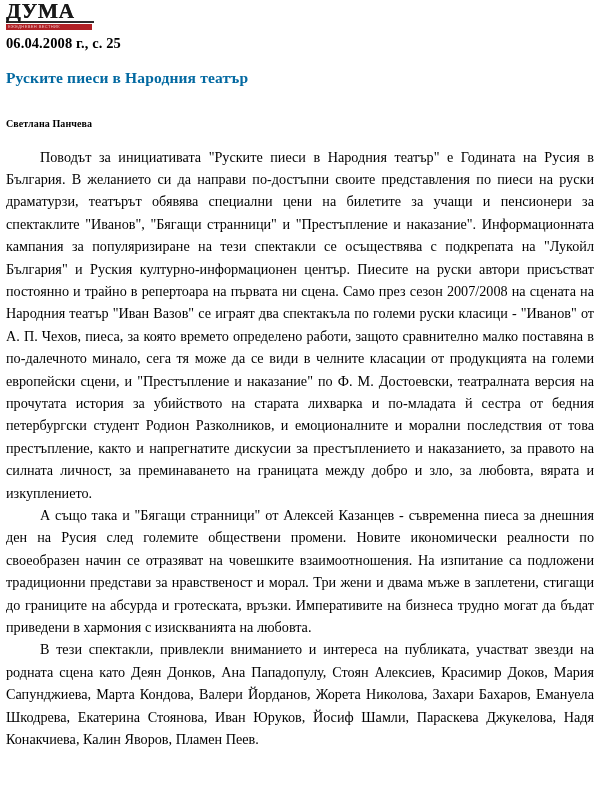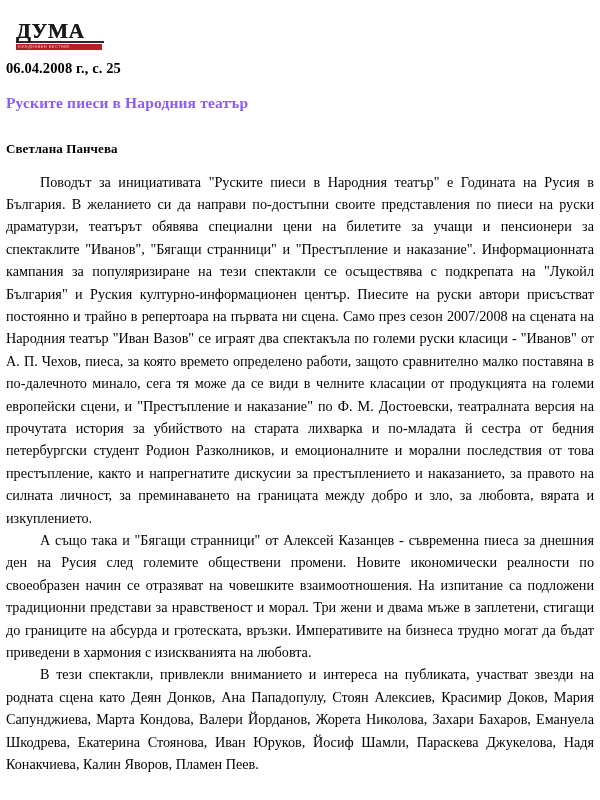--- a/index.html
+++ b/index.html
@@ -22,22 +22,22 @@
     width: 600px;
     height: 800px;
     box-sizing: border-box;
     padding: 0 6px;
   }
 
   
   .masthead {
     position: relative;
     width: 92px;
-    margin: 10px;
-    padding-top: 11px;
+    margin: 0;
+    padding-top: 1px;
   }
   .masthead-word {
     font-family: "Liberation Serif", "DejaVu Serif", serif;
     font-weight: bold;
     font-size: 21px;
     line-height: 20px;
     letter-spacing: 0.5px;
     color: #1a1a1a;
     transform: scaleX(1.02);
     transform-origin: left center;
@@ -83,28 +83,28 @@
   }
 
   
   .headline {
     font-family: "Liberation Serif", "DejaVu Serif", serif;
     font-weight: bold;
     font-size: 15.5px;
     line-height: 18px;
     margin-top: 17px;
     letter-spacing: 0.15px;
-    color: #8b5cf6;
+    color: #0369a1;
   }
 
   
   .byline {
     font-family: "Liberation Serif", "DejaVu Serif", serif;
     font-weight: bold;
-    font-size: 13px;
+    font-size: 10px;
     line-height: 16px;
     margin-top: 29px;
     letter-spacing: 0.1px;
     color: #000;
   }
 
   
   .article-body {
     margin-top: 14px;
   }

